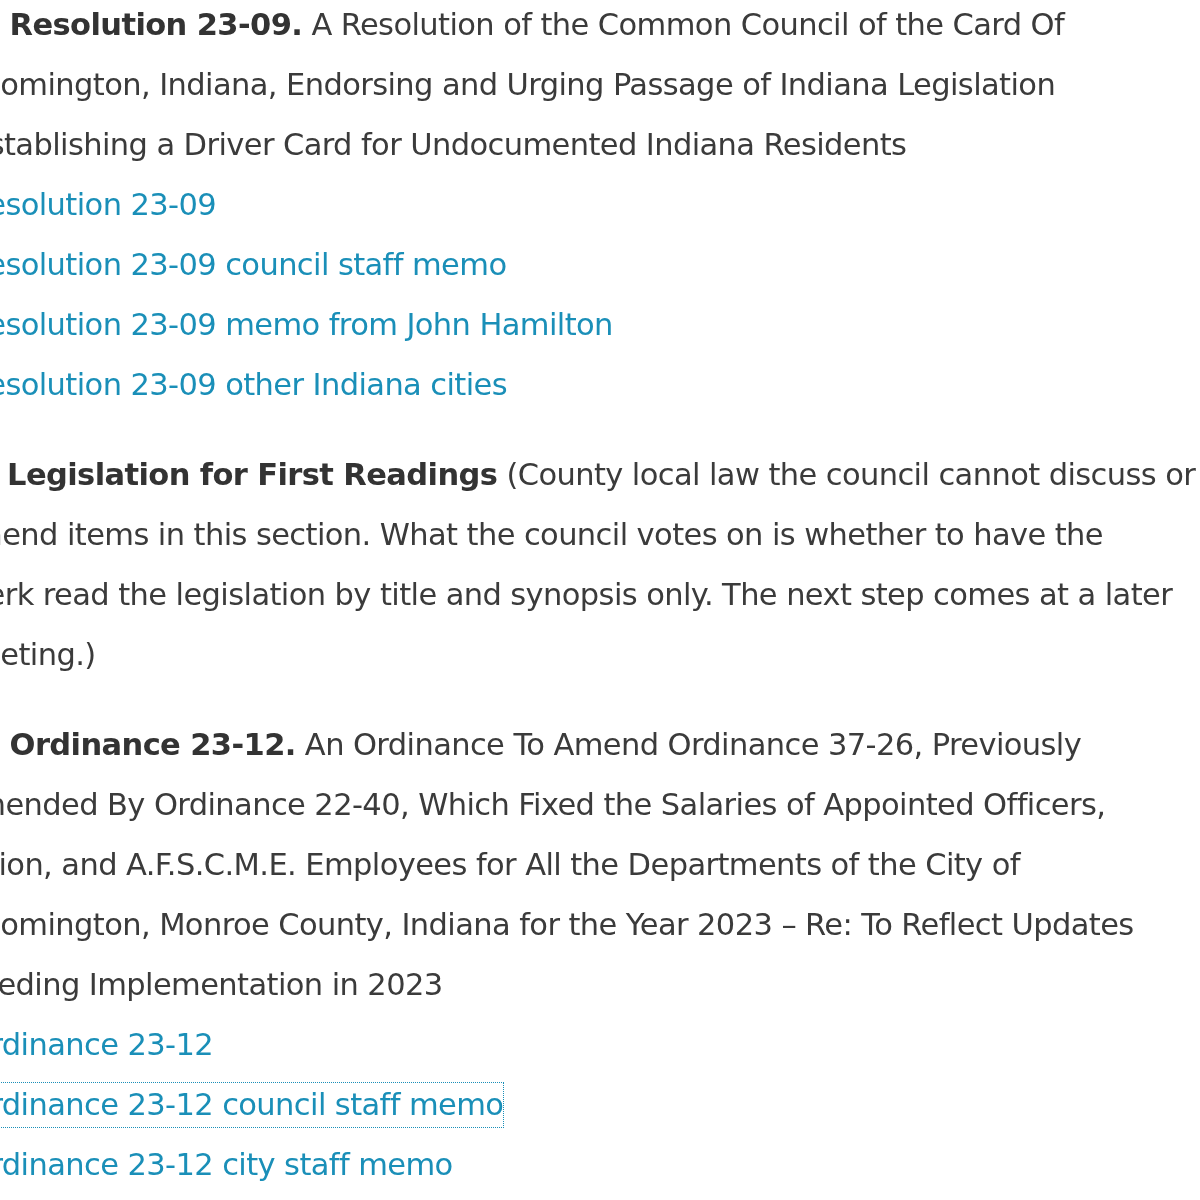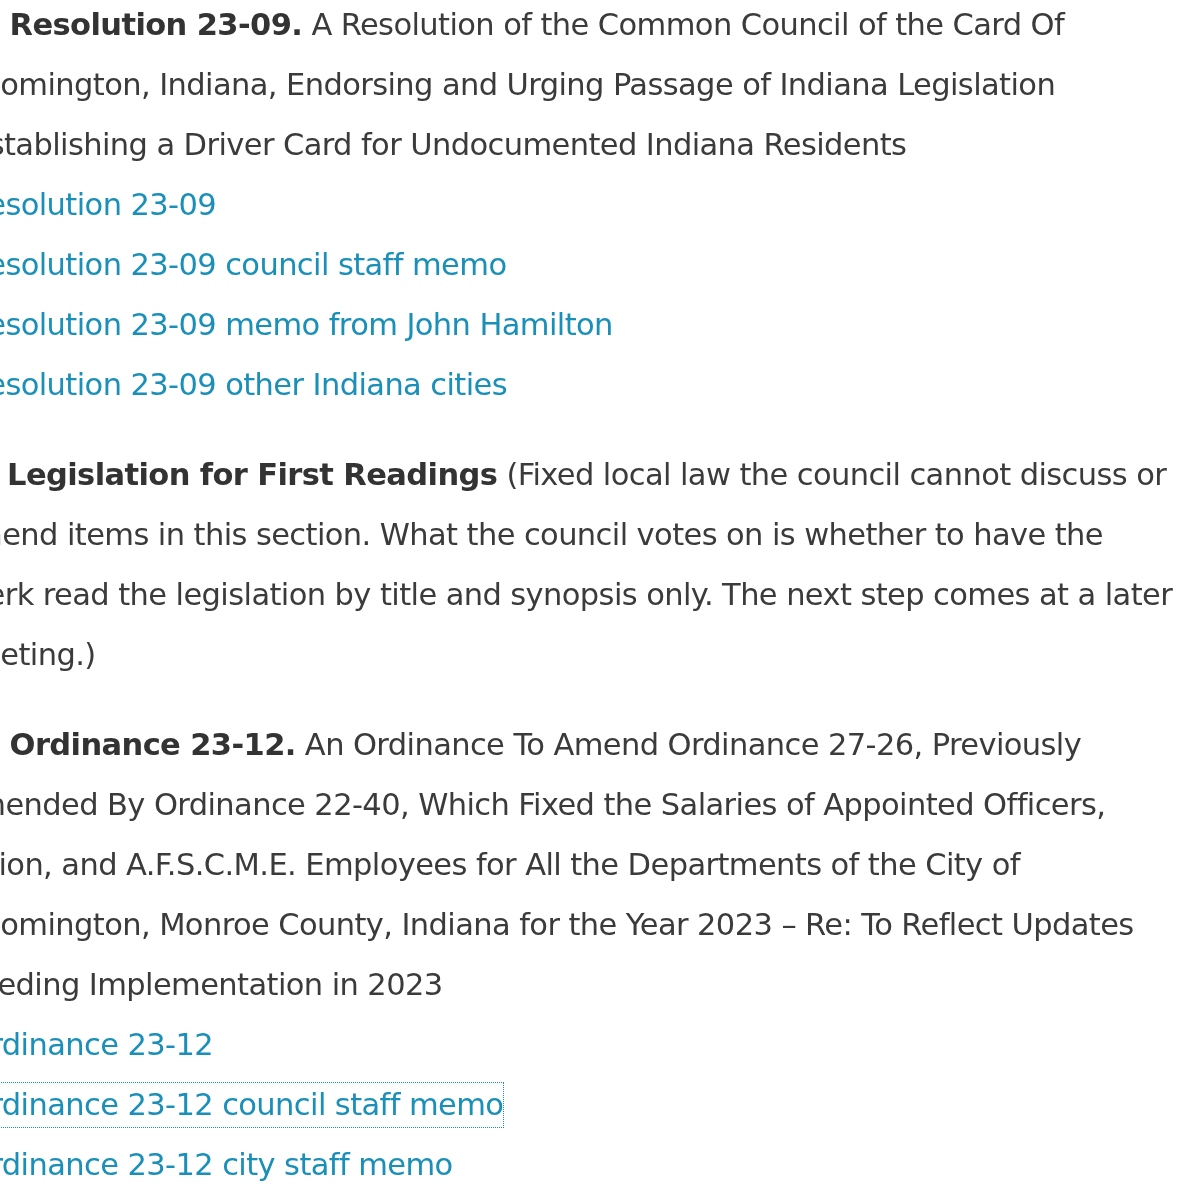--- a/index.html
+++ b/index.html
@@ -64,32 +64,32 @@
     </div>
     <div class="line" style="margin-left:-10px">
       <a class="link" href="#">Resolution 23-09 other Indiana cities</a>
     </div>
   </div>
 
   <div class="gap"></div>
 
   <div>
     <div class="line" style="margin-left:-11px">
-      <b>V. Legislation for First Readings</b><span> (Fixed local law the council cannot discuss or</span>
+      <b>V. Legislation for First Readings</b><span> (County local law the council cannot discuss or</span>
     </div>
     <div class="line" style="margin-left:-23px">amend items in this section. What the council votes on is whether to have the</div>
     <div class="line" style="margin-left:-20px">Clerk read the legislation by title and synopsis only. The next step comes at a later</div>
     <div class="line" style="margin-left:-25px">meeting.)</div>
   </div>
 
   <div class="gap"></div>
 
   <div>
     <div class="line" style="margin-left:-13px">
-      <b>A. Ordinance 23-12.</b><span> An Ordinance To Amend Ordinance 27-26, Previously</span>
+      <b>A. Ordinance 23-12.</b><span> An Ordinance To Amend Ordinance 37-26, Previously</span>
     </div>
     <div class="line" style="margin-left:-22px">Amended By Ordinance 22-40, Which Fixed the Salaries of Appointed Officers,</div>
     <div class="line" style="margin-left:-20px">Union, and A.F.S.C.M.E. Employees for All the Departments of the City of</div>
     <div class="line" style="margin-left:-24px">Bloomington, Monroe County, Indiana for the Year 2023 – Re: To Reflect Updates</div>
     <div class="line" style="margin-left:-21px">Needing Implementation in 2023</div>
     <div class="line" style="margin-left:-11px">
       <a class="link" href="#">Ordinance 23-12</a>
     </div>
     <div class="line" style="margin-left:-11px">
       <a class="link focused" href="#">Ordinance 23-12 council staff memo</a>

